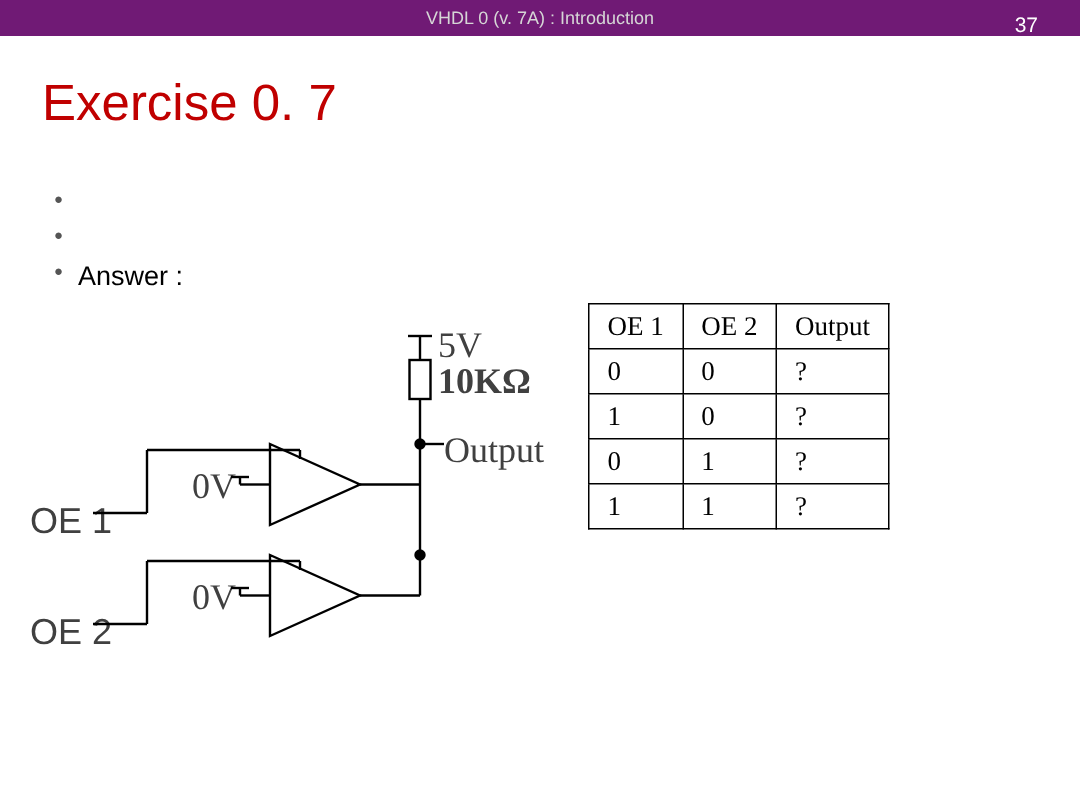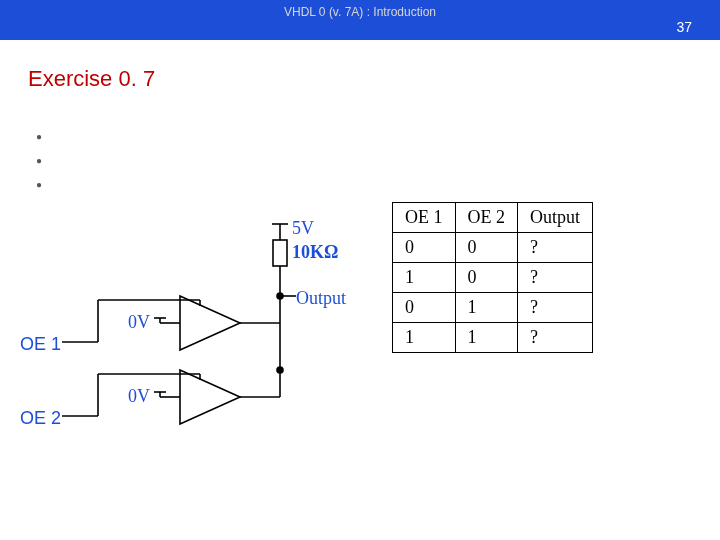--- a/index.html
+++ b/index.html
@@ -6,43 +6,43 @@
   body {
     width: 720px;
     height: 540px;
     background: #ffffff;
     font-family: Arial, Helvetica, sans-serif;
     overflow: hidden;
     position: relative;
   }
   .header {
     width: 720px;
-    height: 40px;
-    background: #1d4ed8;
+    height: 24px;
+    background: #701a75;
     color: #ffffff;
     position: relative;
   }
   .header-title {
     position: absolute;
     left: 0; right: 0;
     text-align: center;
     font-size: 12px;
     line-height: 24px;
     color: #d6d6d6;
   }
   .header-page {
     position: absolute;
     right: 28px;
-    top: 15px;
+    top: 4px;
     font-size: 14px;
     line-height: 24px;
     color: #ffffff;
   }
   .slide-title {
-    font-size: 22px;
+    font-size: 34px;
     color: #c00000;
     margin: 26px 0 0 28px;
     font-weight: 400;
   }
   .bullets {
     margin: 34px 0 0 36px;
     font-size: 18px;
     color: #000;
     line-height: 1.55;
   }
@@ -82,22 +82,22 @@
     padding: 4px 12px;
     text-align: left;
     font-weight: 400;
   }
   .truth th {
     font-weight: 400;
   }
   .ann {
     position: absolute;
     font-family: "Times New Roman", Times, serif;
-    font-size: 18px;
-    color: #1d4ed8;
+    font-size: 24px;
+    color: #404040;
   }
 </style>
 </head>
 <body>
 
 <div class="header">
   <div class="header-title">VHDL 0 (v. 7A) : Introduction</div>
   <div class="header-page">37</div>
 </div>
 
@@ -105,20 +105,21 @@
 
 <div class="bullets">
   <div class="b">
     <span class="dot">●</span>
   </div>
   <div class="b">
     <span class="dot">●</span>
   </div>
   <div class="b">
     <span class="dot">●</span>
+    <span>Answer :</span>
   </div>
 </div>
 
 <div class="content-area">
 
   <div class="ann" style="left:292px; top:18px;">5V</div>
   <div class="ann" style="left:292px; top:42px;font-weight:bold;">10KΩ</div>
   <div class="ann" style="left:296px; top:88px;">Output</div>
   <div class="ann" style="left:20px; top:134px; font-family:Arial,Helvetica,sans-serif;">OE 1</div>
   <div class="ann" style="left:20px; top:208px; font-family:Arial,Helvetica,sans-serif;">OE 2</div>

